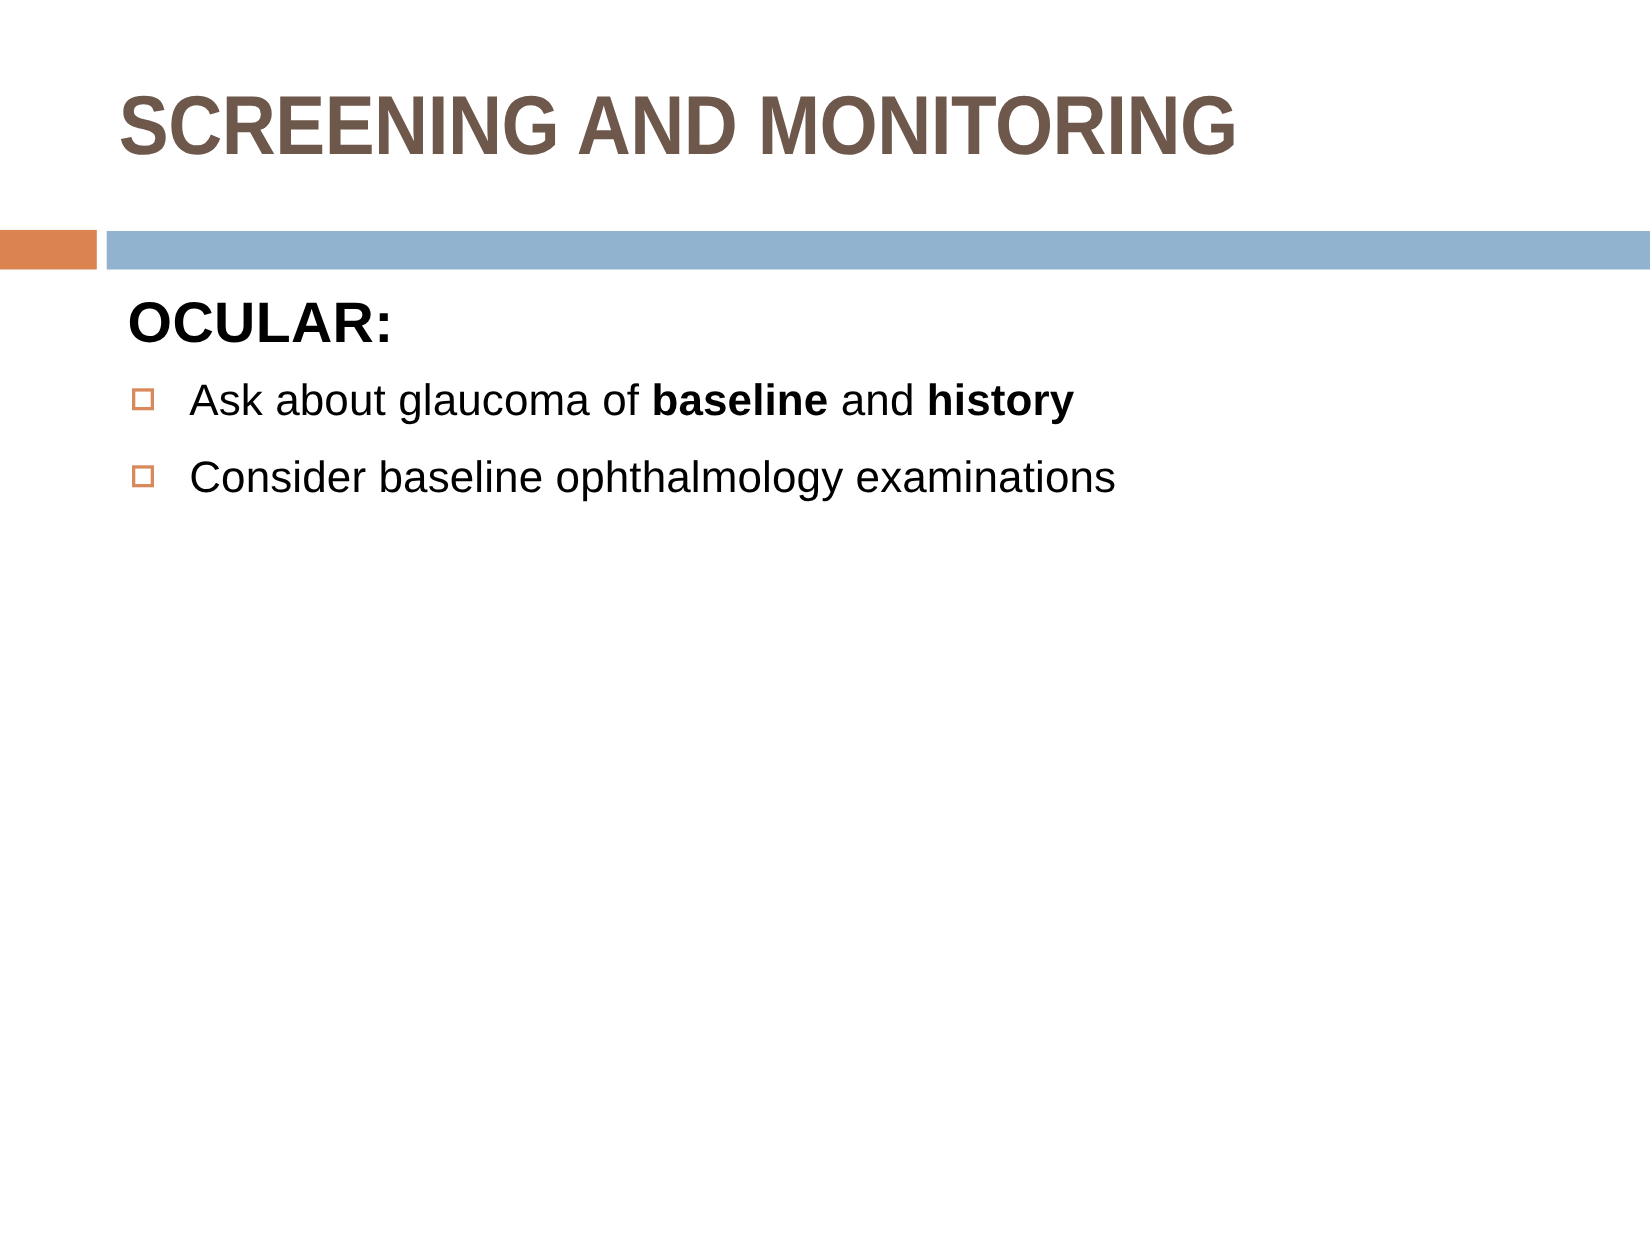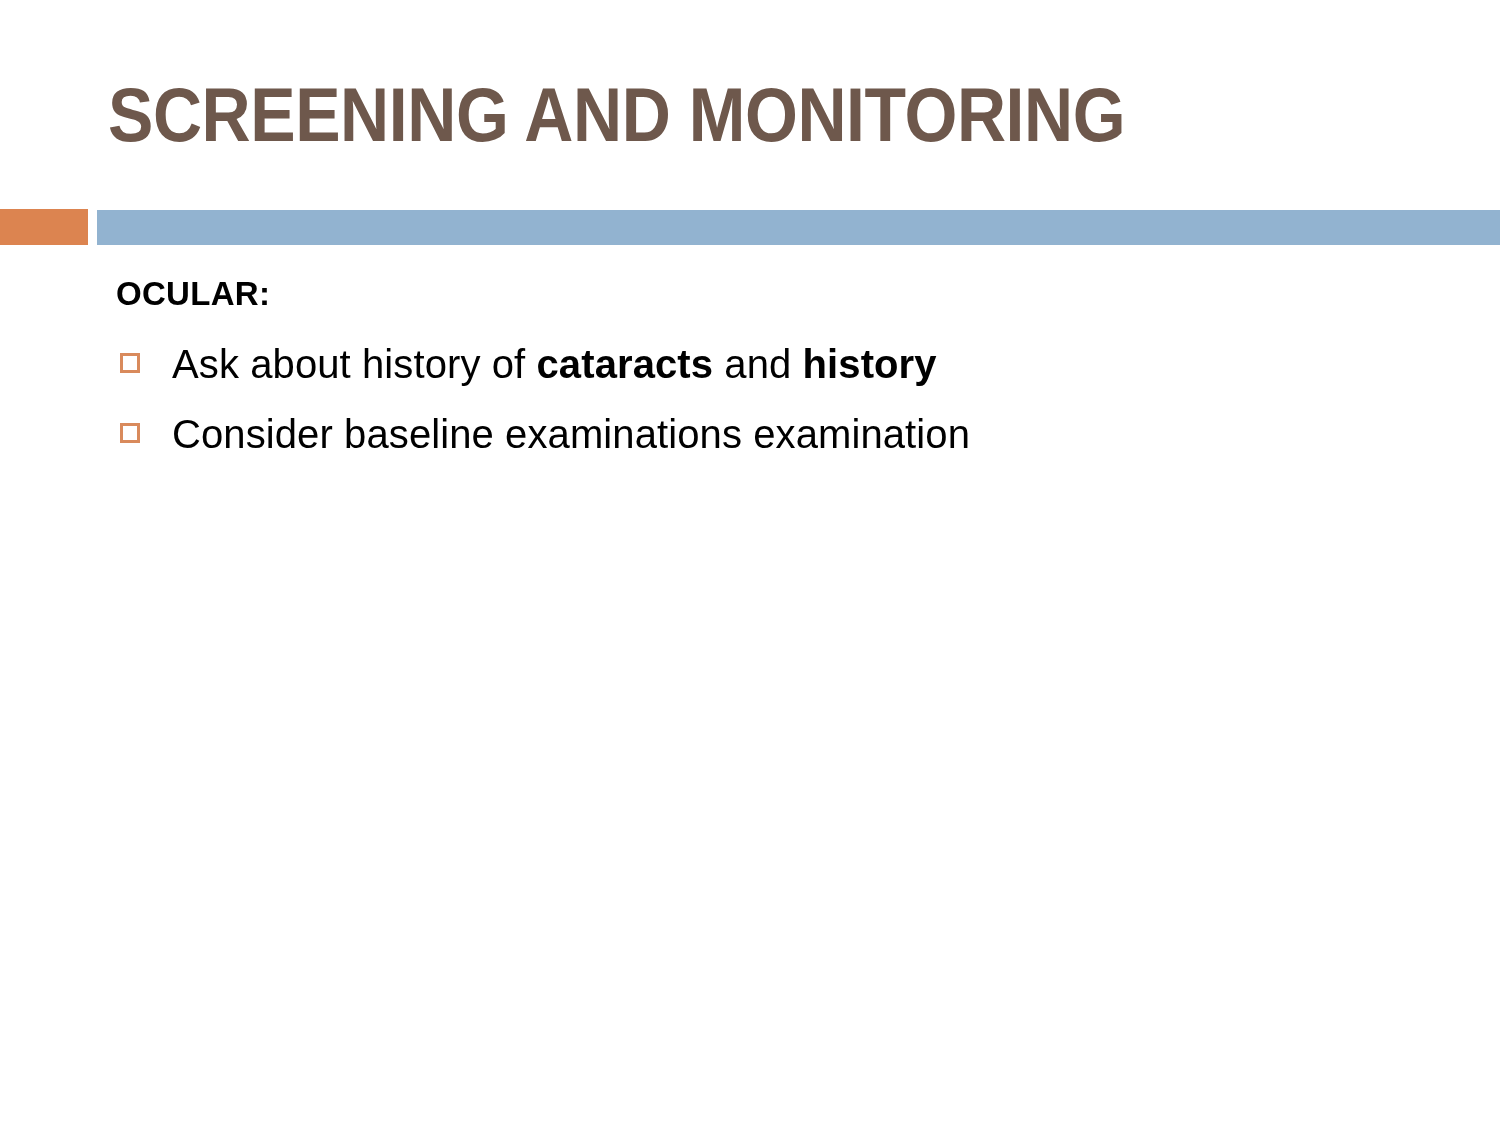--- a/index.html
+++ b/index.html
@@ -71,21 +71,21 @@
   #body-area {
     position: absolute;
     left: 112px;
     top: 266px;
     width: 1300px;
   }
 
   #section-heading {
     font-family: "Liberation Sans", sans-serif;
     font-weight: bold;
-    font-size: 33px;
+    font-size: 52px;
     line-height: 56px;
     color: #000000;
     letter-spacing: 0.3px;
     margin: 0 0 18px 4px;
     white-space: nowrap;
   }
 
   ul.bullet-list {
     list-style: none;
     margin: 0;
@@ -137,23 +137,23 @@
     <div id="divider-bar-blue" style="background: rgb(146, 179, 208);"></div>
   </div>
 
   <div id="body-area">
 
     <div id="section-heading">OCULAR:</div>
 
     <ul class="bullet-list">
       <li class="bullet-item">
         <span class="bullet-marker" style="border-color: rgb(217, 138, 92);"></span>
-        <span class="bullet-text"><span>Ask about history of </span><b>cataracts</b><span> and </span><b>history</b></span>
+        <span class="bullet-text"><span>Ask about glaucoma of </span><b>baseline</b><span> and </span><b>history</b></span>
       </li>
       <li class="bullet-item">
         <span class="bullet-marker" style="border-color: rgb(217, 138, 92);"></span>
-        <span class="bullet-text"><span>Consider baseline examinations examination</span></span>
+        <span class="bullet-text"><span>Consider baseline ophthalmology examinations</span></span>
       </li>
     </ul>
 
   </div>
 
 </div>
 
 </body></html>

